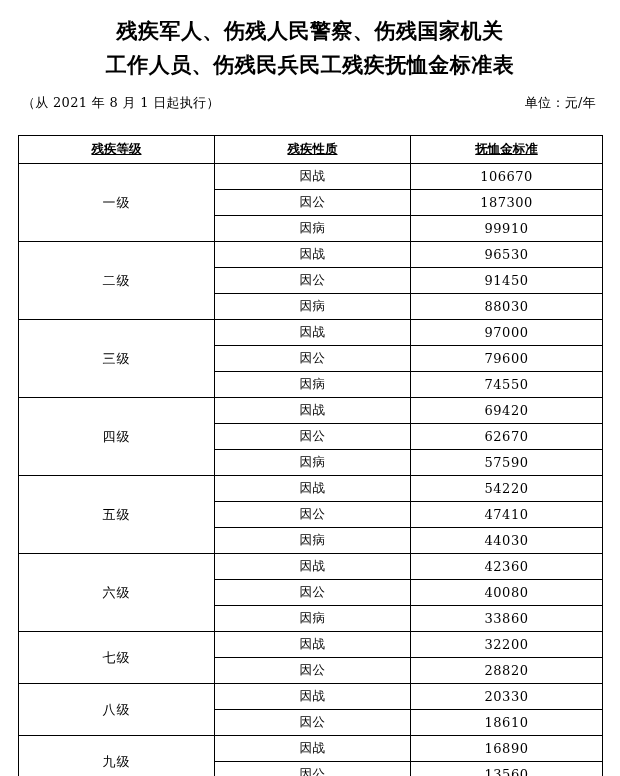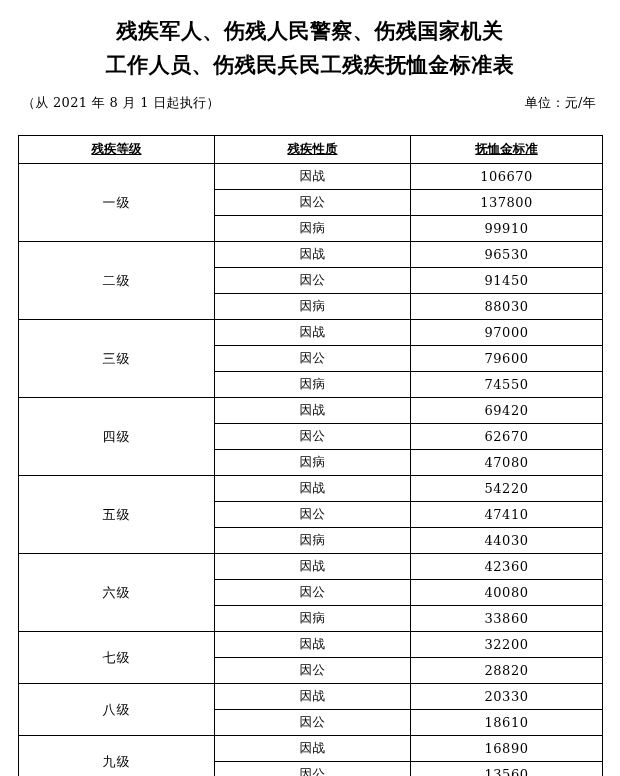--- a/index.html
+++ b/index.html
@@ -117,21 +117,21 @@
       </tr>
     </thead>
     <tbody id="table-body">
         <tr>
           <td class="level-cell" rowspan="3">一级</td>
           <td class="nature-cell">因战</td>
           <td class="amount-cell">106670</td>
         </tr>
         <tr>
           <td class="nature-cell">因公</td>
-          <td class="amount-cell">137800</td>
+          <td class="amount-cell">187300</td>
         </tr>
         <tr>
           <td class="nature-cell">因病</td>
           <td class="amount-cell">99910</td>
         </tr>
         <tr>
           <td class="level-cell" rowspan="3">二级</td>
           <td class="nature-cell">因战</td>
           <td class="amount-cell">96530</td>
         </tr>
@@ -160,21 +160,21 @@
           <td class="level-cell" rowspan="3">四级</td>
           <td class="nature-cell">因战</td>
           <td class="amount-cell">69420</td>
         </tr>
         <tr>
           <td class="nature-cell">因公</td>
           <td class="amount-cell">62670</td>
         </tr>
         <tr>
           <td class="nature-cell">因病</td>
-          <td class="amount-cell">47080</td>
+          <td class="amount-cell">57590</td>
         </tr>
         <tr>
           <td class="level-cell" rowspan="3">五级</td>
           <td class="nature-cell">因战</td>
           <td class="amount-cell">54220</td>
         </tr>
         <tr>
           <td class="nature-cell">因公</td>
           <td class="amount-cell">47410</td>
         </tr>

